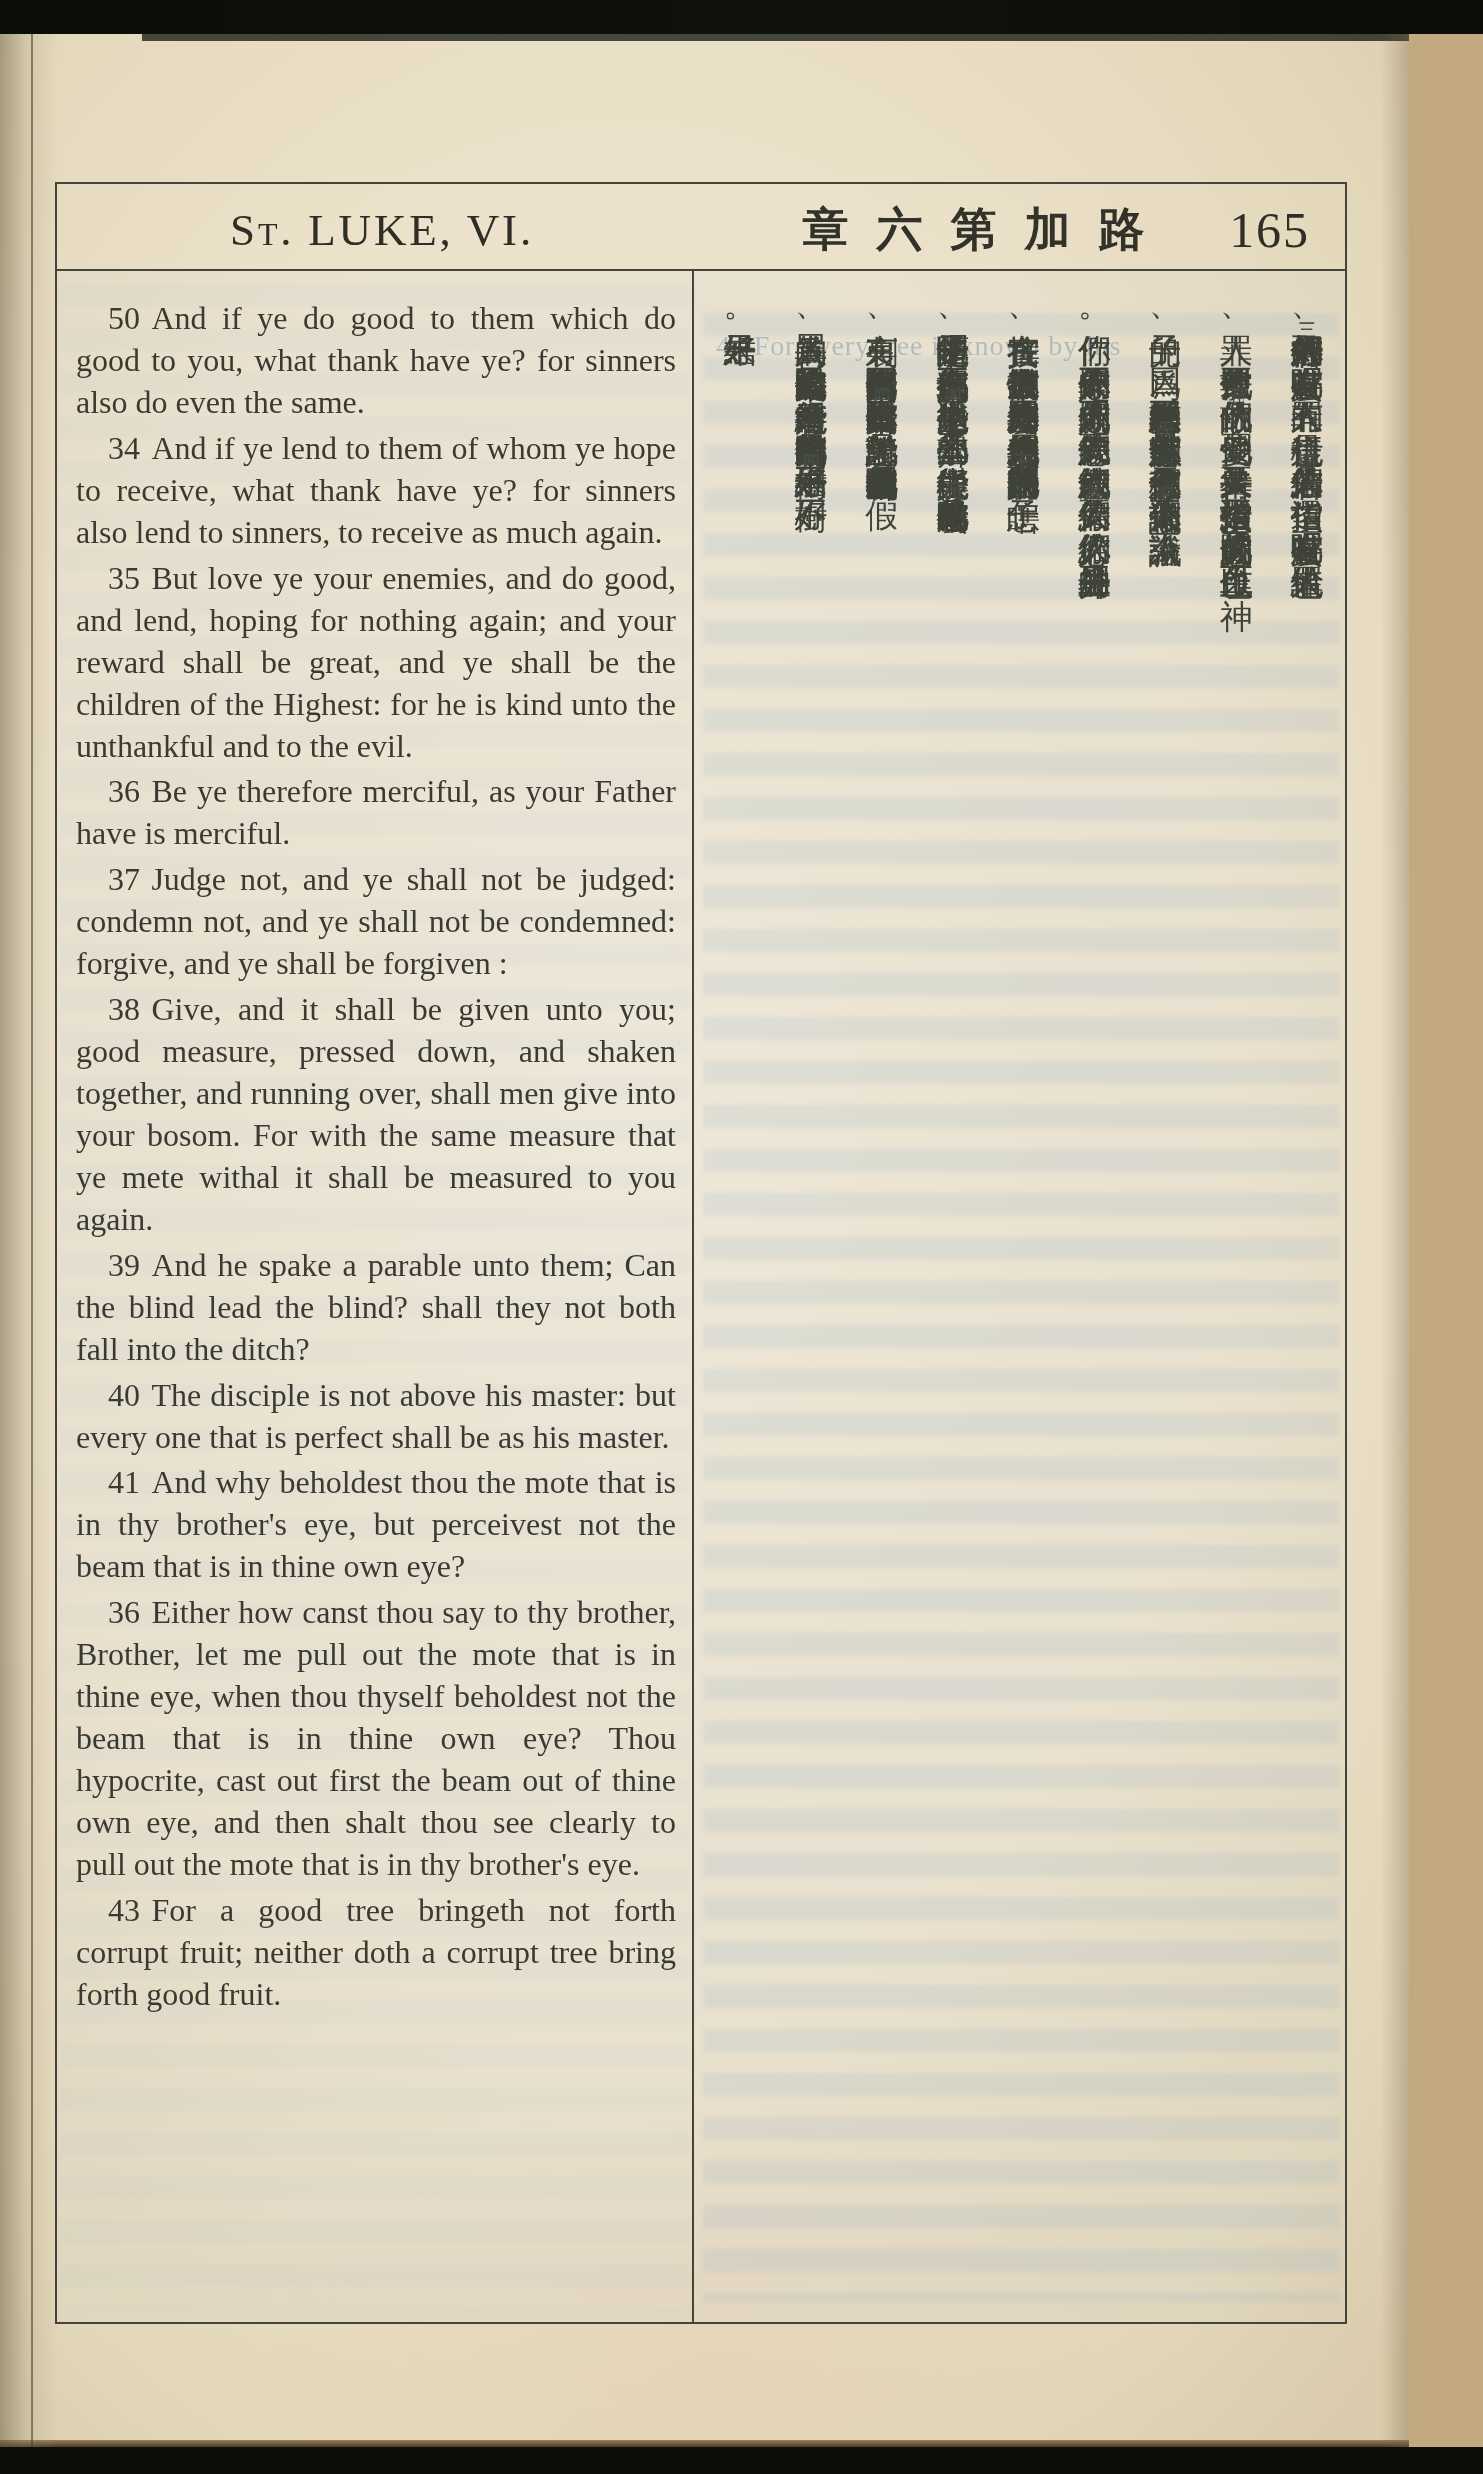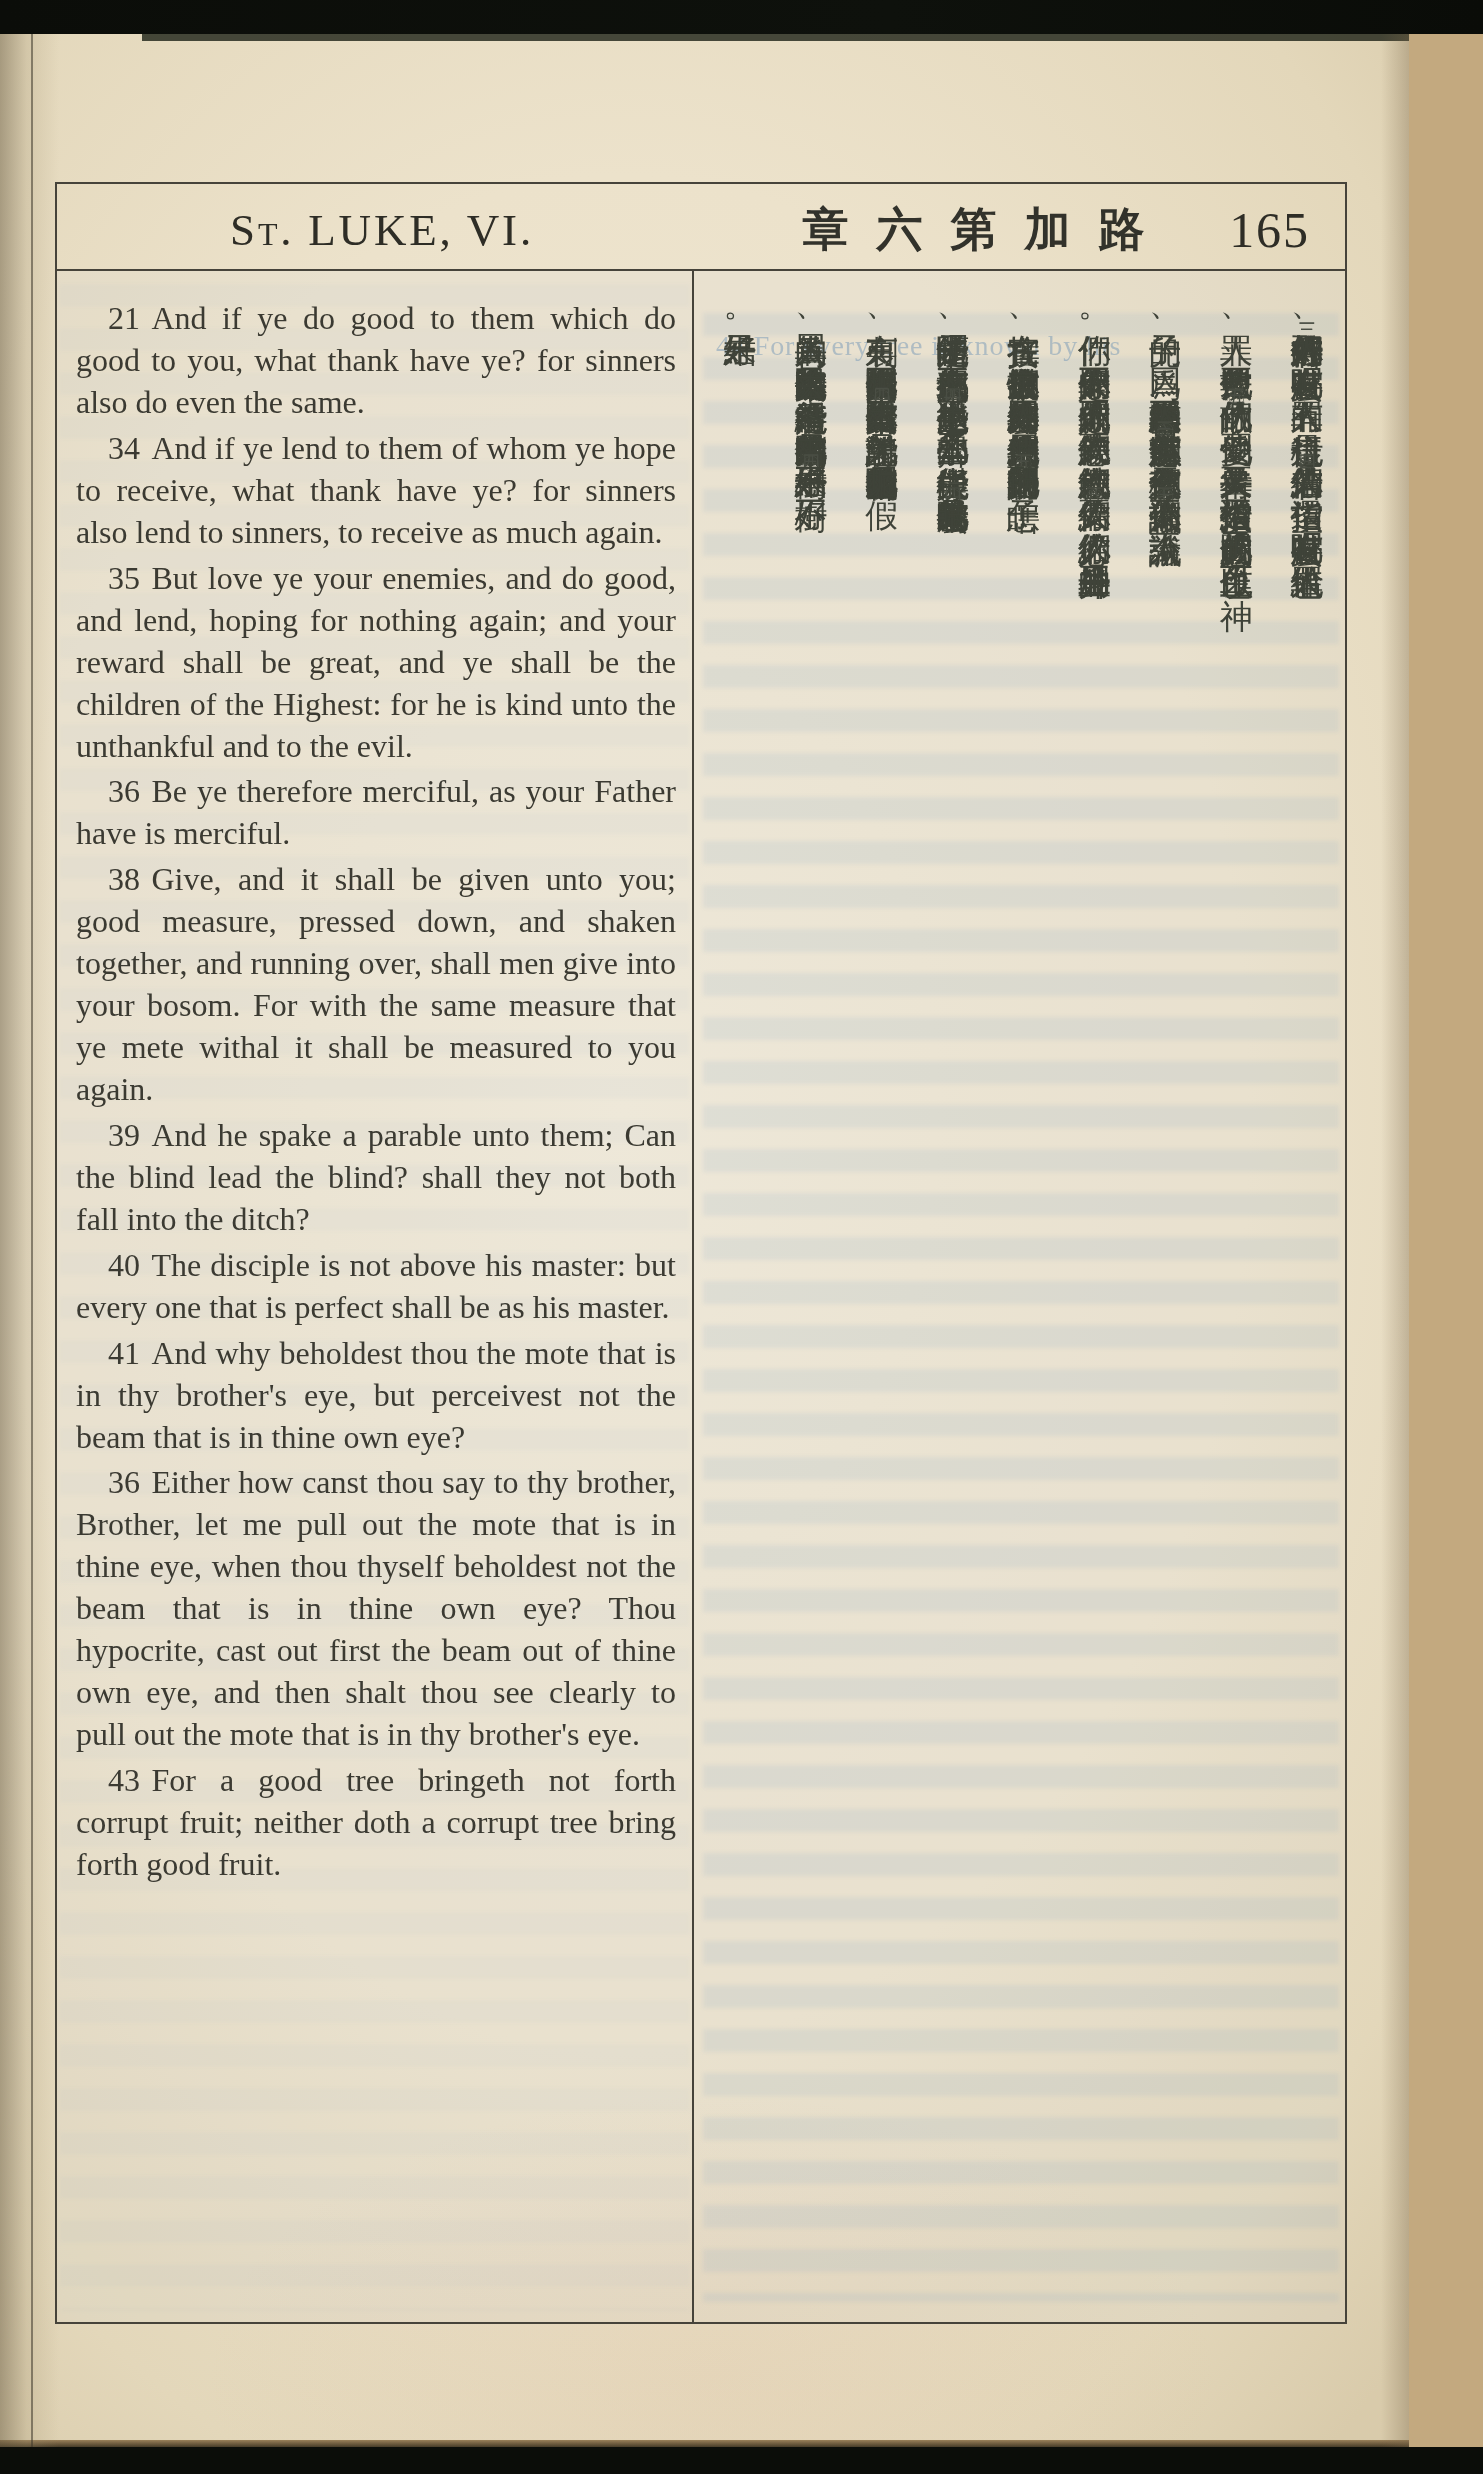--- a/index.html
+++ b/index.html
@@ -76,24 +76,25 @@
   <div class="rule rule-h" style="left:55px;top:2322px;width:1292px;"></div>
   <div class="rule rule-v" style="left:55px;top:182px;height:2142px;"></div>
   <div class="rule rule-v" style="left:1345px;top:182px;height:2142px;"></div>
   <div class="rule rule-v" style="left:692px;top:269px;height:2053px;"></div>
 
   <div class="hdr hdr-en">St. LUKE, VI.</div>
   <div class="hdr hdr-cn">章六第加路</div>
   <div class="hdr hdr-num">165</div>
 
   <div class="en-col" id="english-verses">
-      <p><span class="vnum">21</span><span>And if ye do good to them which do good to you, what thank have ye? for sinners also do even the same.</span></p>
+      <p><span class="vnum">50</span><span>And if ye do good to them which do good to you, what thank have ye? for sinners also do even the same.</span></p>
       <p><span class="vnum">34</span><span>And if ye lend </span><span class="it">to them</span><span> of whom ye hope to receive, what thank have ye? for sinners also lend to sinners, to receive as much again.</span></p>
       <p><span class="vnum">35</span><span>But love ye your enemies, and do good, and lend, hoping for nothing again; and your reward shall be great, and ye shall be the children of the Highest: for he is kind unto the unthankful and </span><span class="it">to</span><span> the evil.</span></p>
       <p><span class="vnum">36</span><span>Be ye therefore merciful, as your Father have is merciful.</span></p>
+      <p><span class="vnum">37</span><span>Judge not, and ye shall not be judged: condemn not, and ye shall not be condemned: forgive, and ye shall be forgiven :</span></p>
       <p><span class="vnum">38</span><span>Give, and it shall be given unto you; good measure, pressed down, and shaken together, and running over, shall men give into your bosom. For with the same measure that ye mete withal it shall be measured to you again.</span></p>
       <p><span class="vnum">39</span><span>And he spake a parable unto them; Can the blind lead the blind? shall they not both fall into the ditch?</span></p>
       <p><span class="vnum">40</span><span>The disciple is not above his master: but every one that is perfect shall be as his master.</span></p>
       <p><span class="vnum">41</span><span>And why beholdest thou the mote that is in thy brother's eye, but perceivest not the beam that is in thine own eye?</span></p>
       <p><span class="vnum">36</span><span>Either how canst thou say to thy brother, Brother, let me pull out the mote that is in thine eye, when thou thyself beholdest not the beam that is in thine own eye? Thou hypocrite, cast out first the beam out of thine own eye, and then shalt thou see clearly to pull out the mote that is in thy brother's eye.</span></p>
       <p><span class="vnum">43</span><span>For a good tree bringeth not forth corrupt fruit; neither doth a corrupt tree bring forth good fruit.</span></p>
     </div>
   <div class="cn-wrap" id="chinese-columns">
       <div class="ccol"><span class="vm">三三</span><span>你們若好待那待你們好的人、有甚麼賞賜呢、有罪的人、也是這樣行、</span><span class="vm">〇三四</span><span>你們若借給人、指望償還、有甚麼賞賜呢、罪人也借給</span></div>
       <div class="ccol"><span>罪人、要他照數償還、</span><span class="vm">〇三五</span><span>你們的仇敵、倒要愛他、又要善待衆人、借給人不指望償還、你們的賞賜就必大了、也可以作至上　神</span></div>

